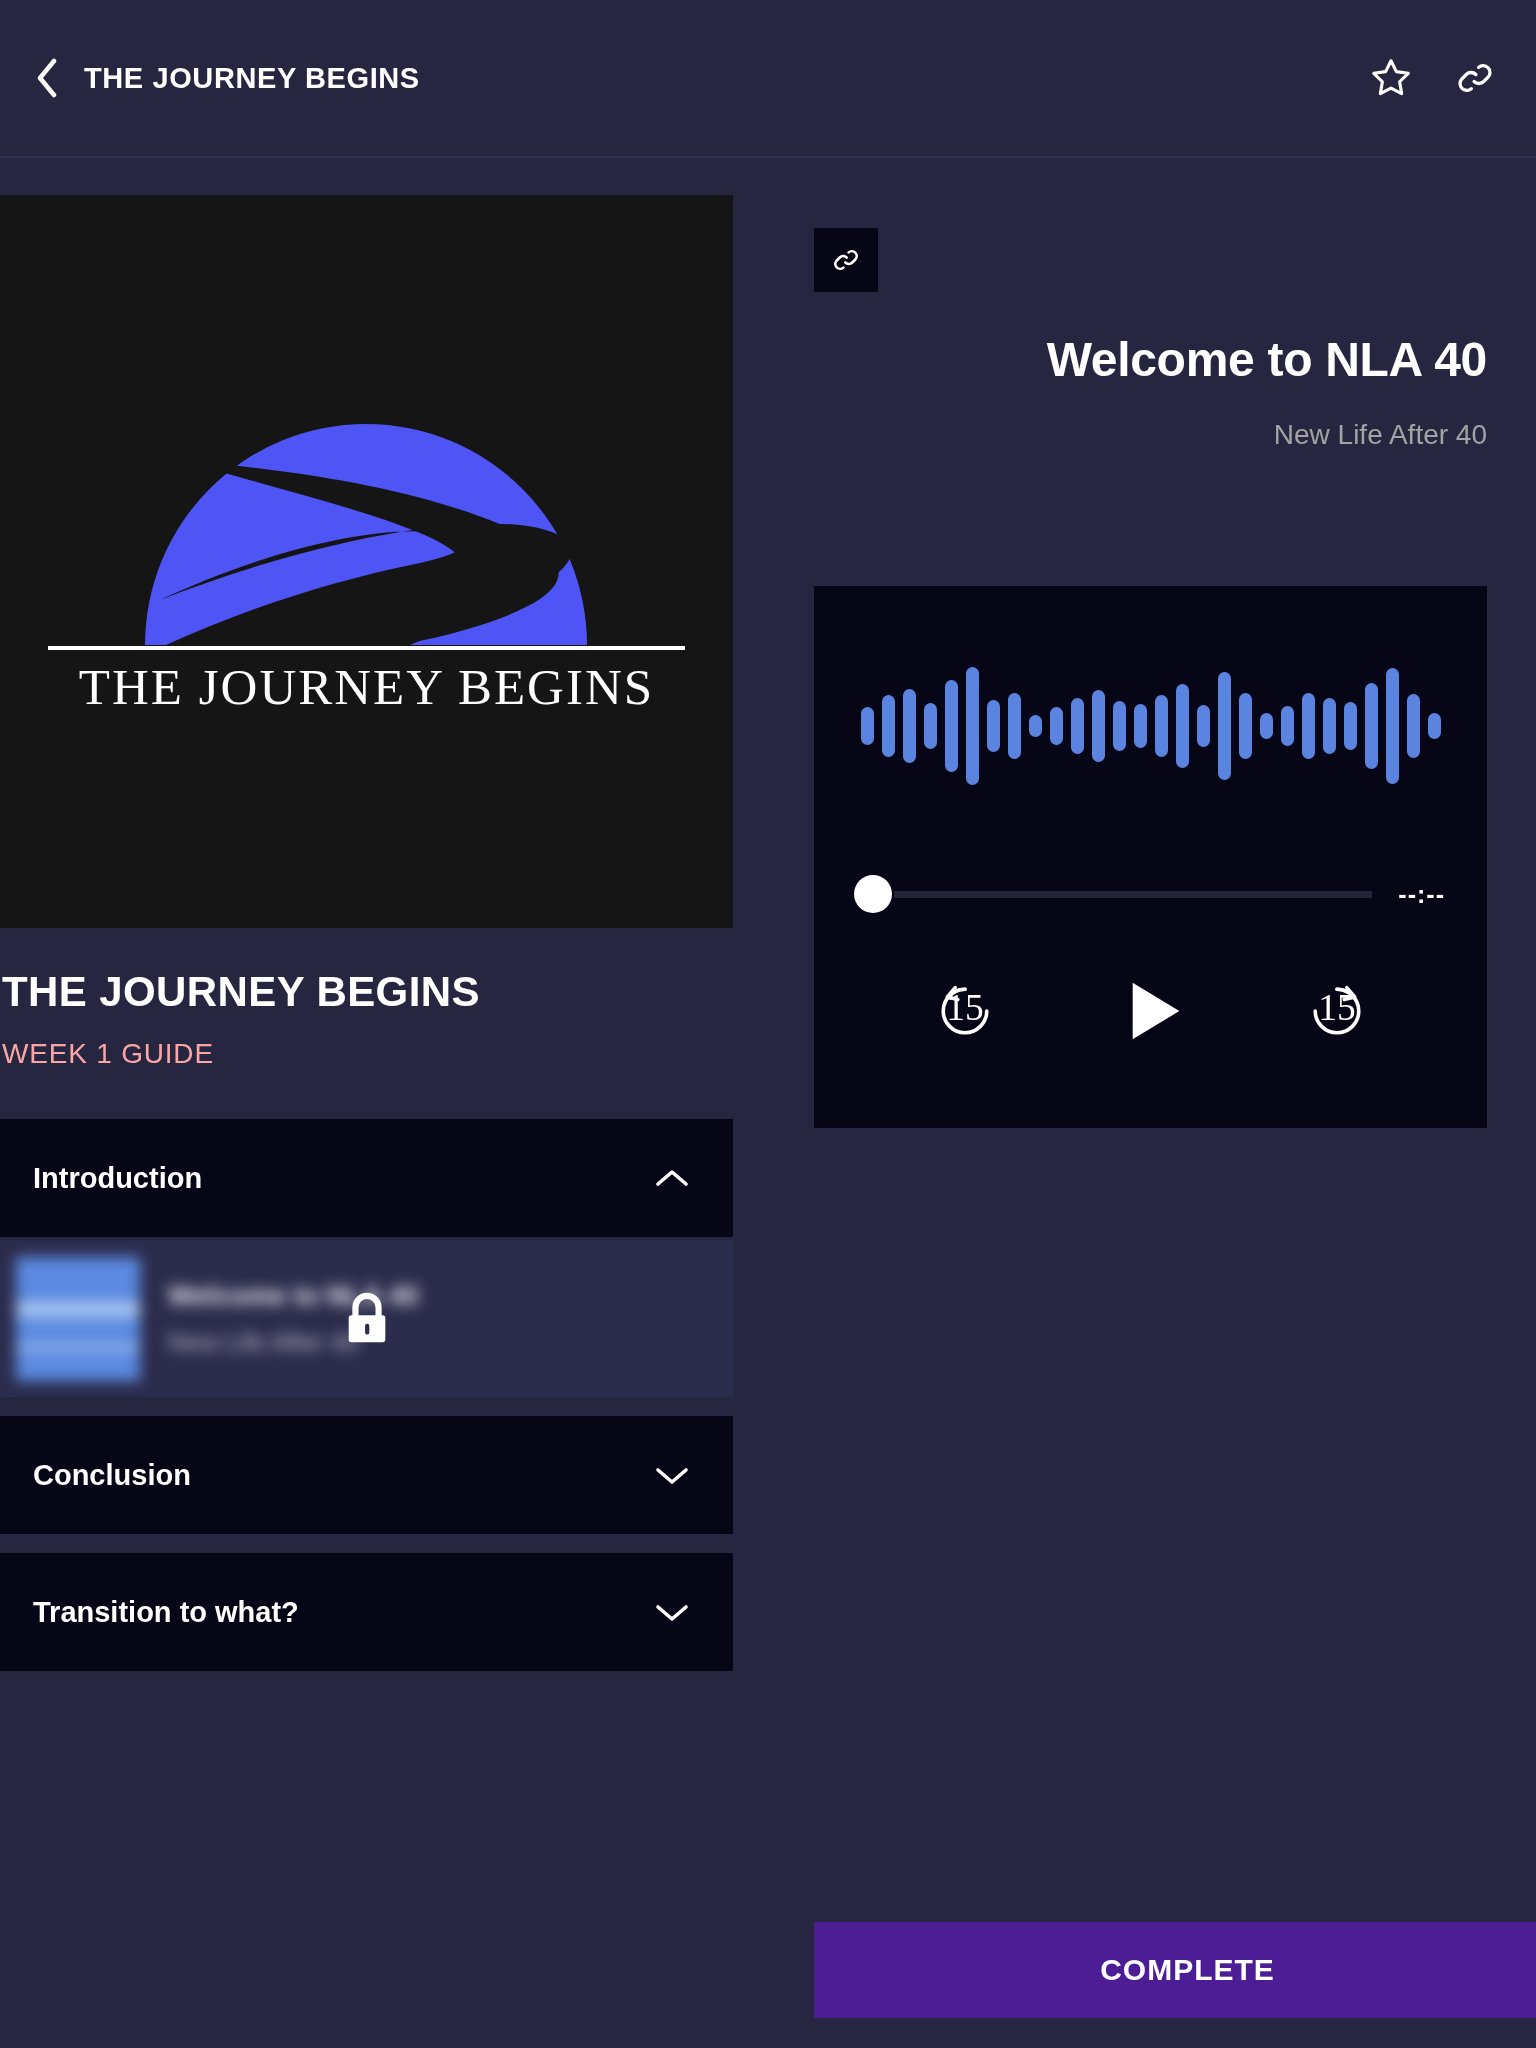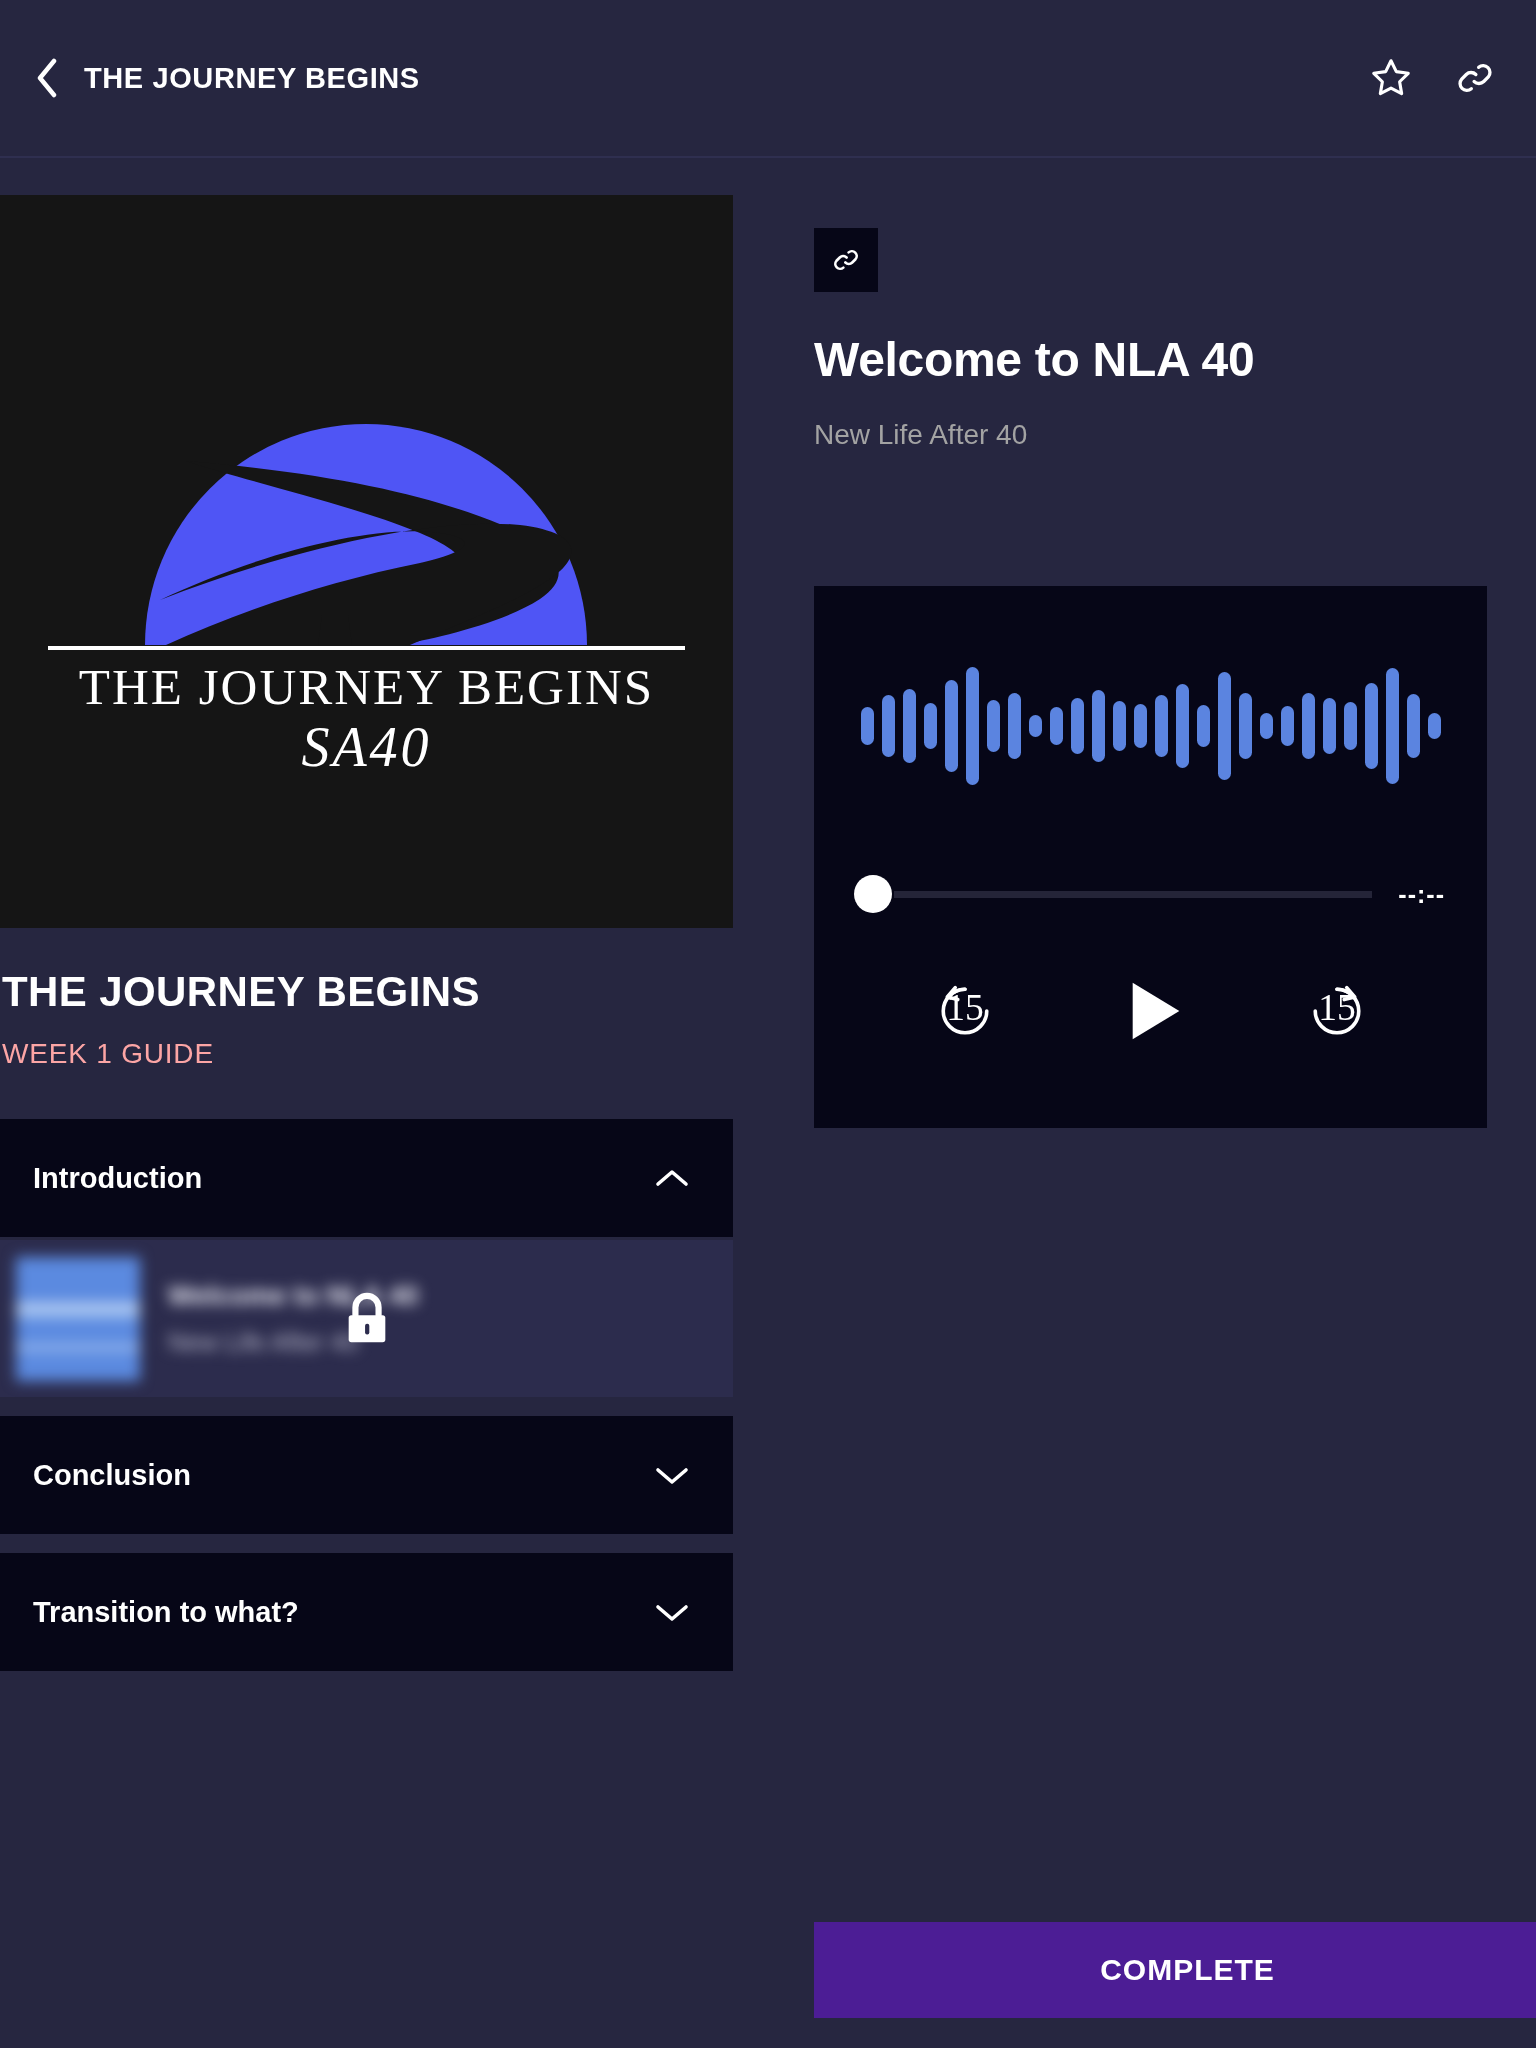--- a/index.html
+++ b/index.html
@@ -179,20 +179,21 @@
     left: 50%; top: 50%;
     transform: translate(-50%,-50%);
     width: 54px; height: 58px;
   }
 
   
   .right-col {
     position: absolute;
     left: 814px; top: 158px;
     width: 673px;
+    text-align: right;
   }
   .link-badge {
     margin-top: 70px;
     width: 64px; height: 64px;
     background: #060617;
     display: flex; align-items: center; justify-content: center;
     cursor: pointer;
   }
   .ep-title {
     color: #ffffff;
@@ -334,21 +335,20 @@
                  C 500 430, 430 444, 400 450 L 320 450 C 352 432, 420 416, 452 396
                  C 478 378, 468 358, 420 338 C 352 310, 252 288, 186 266 Z" fill="#151515"></path>
         <path d="M160 405 C 300 350, 440 322, 520 330 C 570 336, 584 354, 560 376
                  C 530 402, 470 424, 410 450 L 166 450 C 240 416, 330 386, 420 368
                  C 470 357, 480 344, 440 338 C 370 328, 250 362, 160 405 Z" fill="#151515"></path>
 
         <path d="M318 450 L 352 450 L 348 420 L 322 420 Z" fill="#151515"></path>
       </svg>
       <div class="art-caption-line"></div>
       <div class="art-title">THE JOURNEY BEGINS</div>
-      <div class="art-sub">SA40</div>
     </div>
 
     <div class="course-title">THE JOURNEY BEGINS</div>
     <div class="course-sub">WEEK 1 GUIDE</div>
 
     <div class="accordion">
 
       <div class="acc-head no-gap">
         <span class="acc-label">Introduction</span>
         <svg class="chev" viewBox="0 0 34 20" aria-hidden="true">

